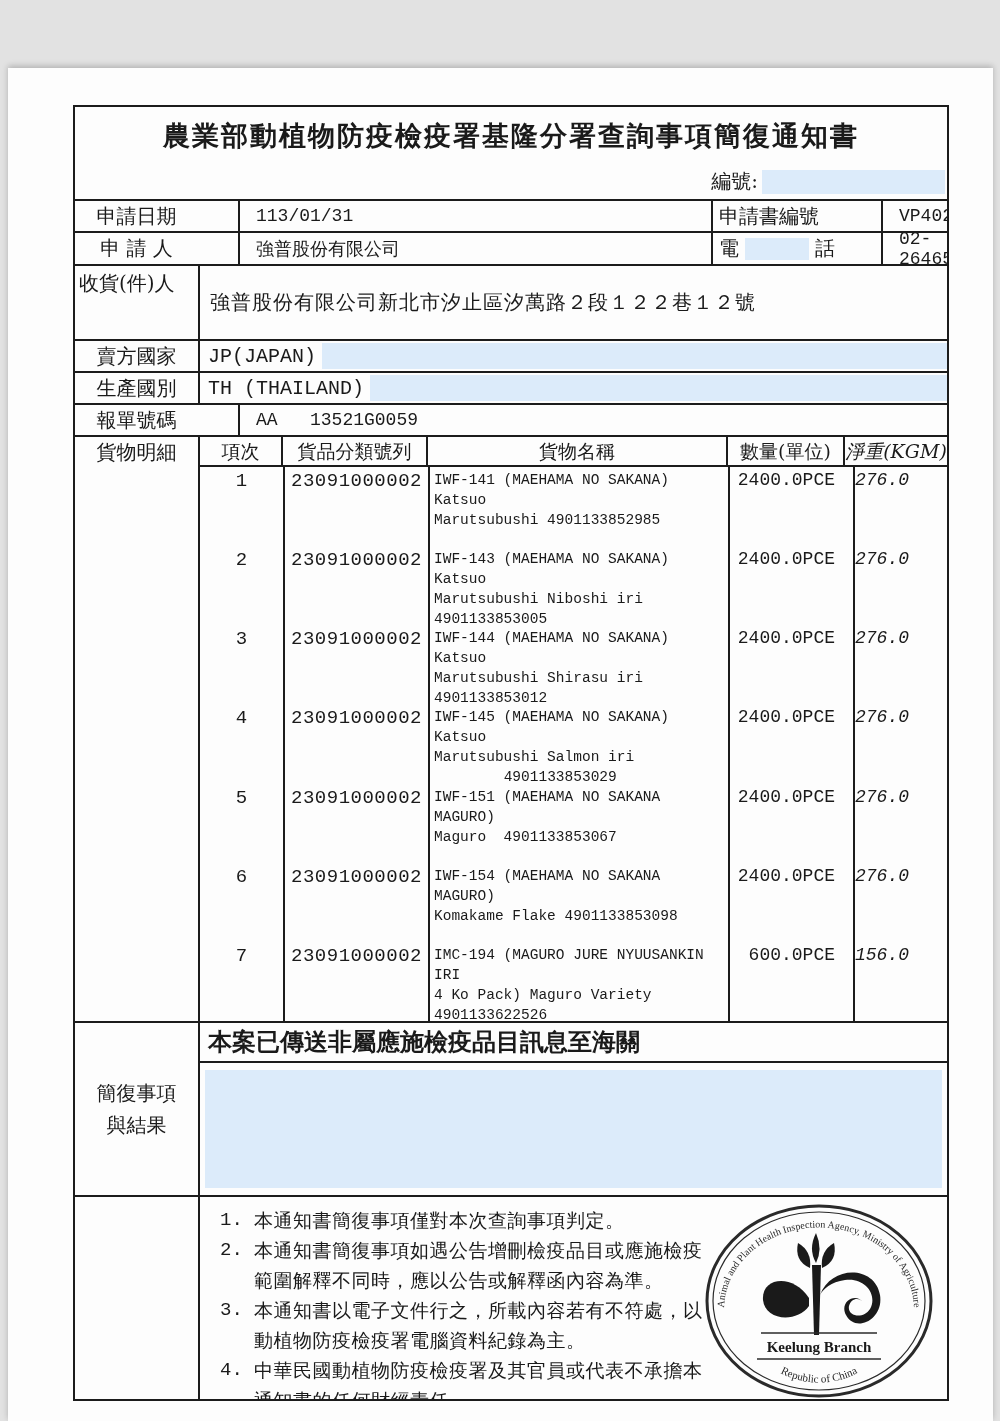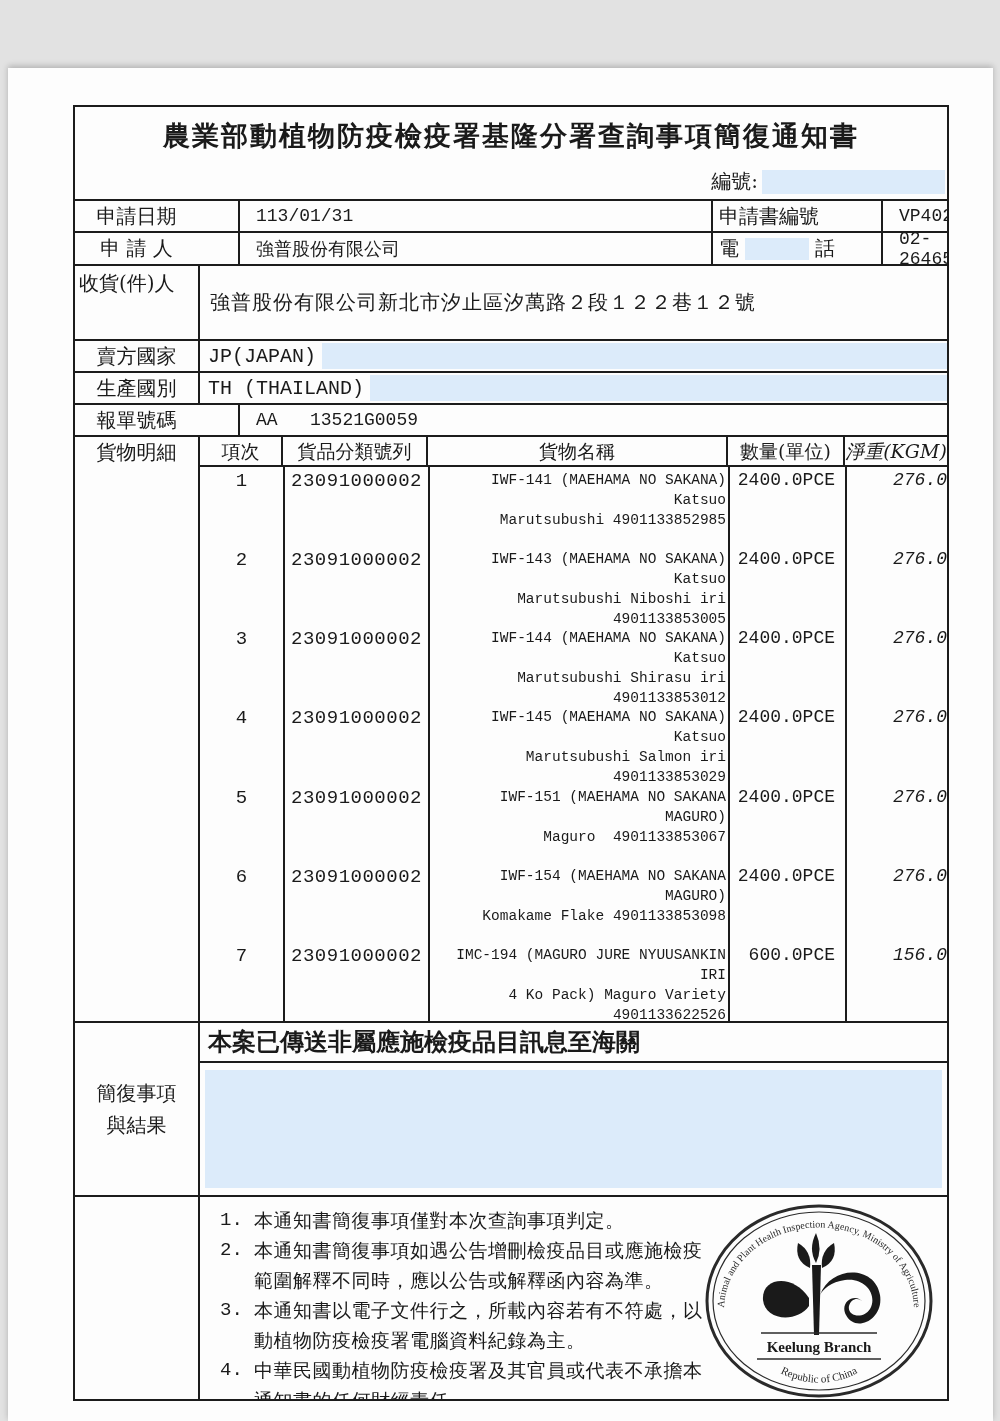--- a/index.html
+++ b/index.html
@@ -40,26 +40,26 @@
   .consignee-row{height:75px;}
   .consignee-label{align-items:flex-start;justify-content:flex-start;padding:4px 2px 0 4px;}
   .consignee-val{flex:1;display:flex;align-items:center;padding-left:10px;font-size:20px;letter-spacing:1px;}
   .country-val{flex:1;display:flex;align-items:center;padding-left:8px;}
   .country-hl{flex:1;height:26px;margin-left:6px;background:var(--hl);}
   .goods-header{height:32px;}
   .gh{font-size:19px;display:flex;align-items:center;justify-content:center;flex:none;}
   .gc1{width:83px;}.gc2{width:145px;}.gc3{width:300px;}.gc4{width:117px;}.gc5{flex:1;font-style:italic;}
   .goods-body{height:554px;display:flex;flex-direction:column;}
   .goods-row{display:flex;flex:none;height:79.14px;}
-  .gcell{box-sizing:border-box;padding-top:3px;text-align:right;}
+  .gcell{box-sizing:border-box;padding-top:3px;}
   .g-no{font-size:19px;text-align:center;}
   .g-code{font-size:19px;text-align:center;letter-spacing:.5px;}
   .g-name{font-size:14.5px;line-height:20px;white-space:pre-wrap;padding-left:4px;padding-right:2px;}
   .g-qty{font-size:18px;text-align:right;padding-right:10px;}
-  .g-wt{font-size:18px;text-align:right;}
+  .g-wt{font-size:18px;text-align:left;margin-left:8px;}
   .result-right{flex:1;display:flex;flex-direction:column;}
   .result-msg{height:40px;display:flex;align-items:center;padding-left:8px;font-size:24px;font-weight:bold;border-bottom:2px solid #1c1c1c;box-sizing:border-box;}
   .result-blank{flex:1;position:relative;}
   .result-hl{position:absolute;left:5px;right:5px;top:7px;bottom:7px;background:var(--hl);}
   .result-label{flex-direction:column;line-height:32px;}
   .notes-row{height:204px;}
   .notes-cell{flex:1;position:relative;padding:8px 0 0 20px;}
   .note{display:flex;font-size:19px;line-height:30px;}
   .note-num{width:34px;flex:none;}
   .note-text{width:452px;letter-spacing:.5px;}

